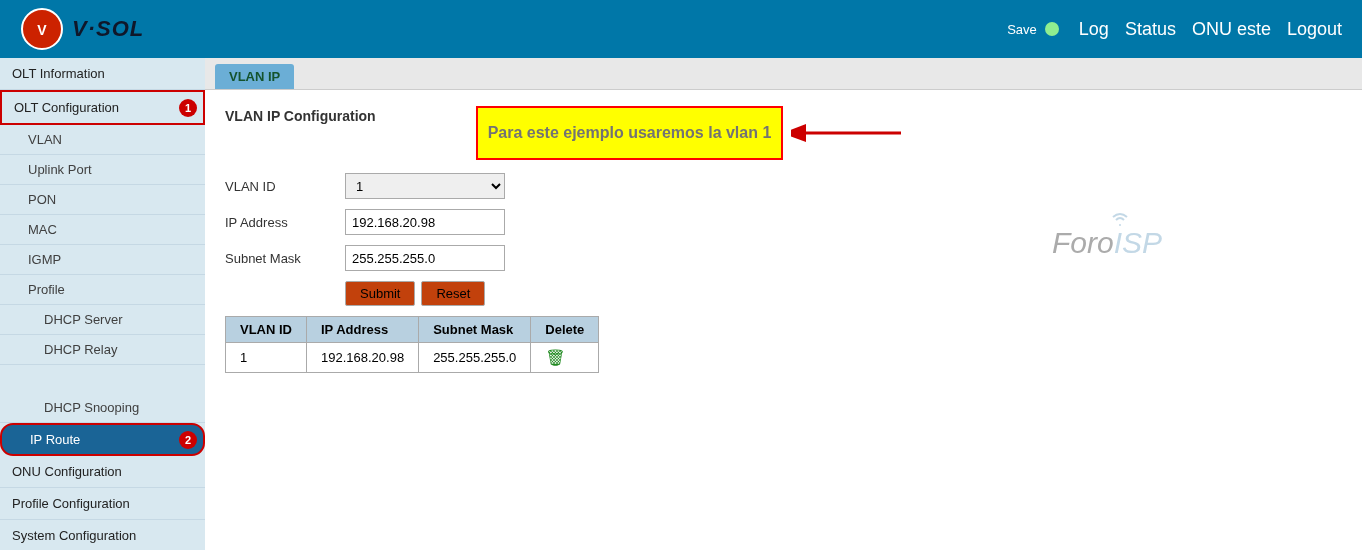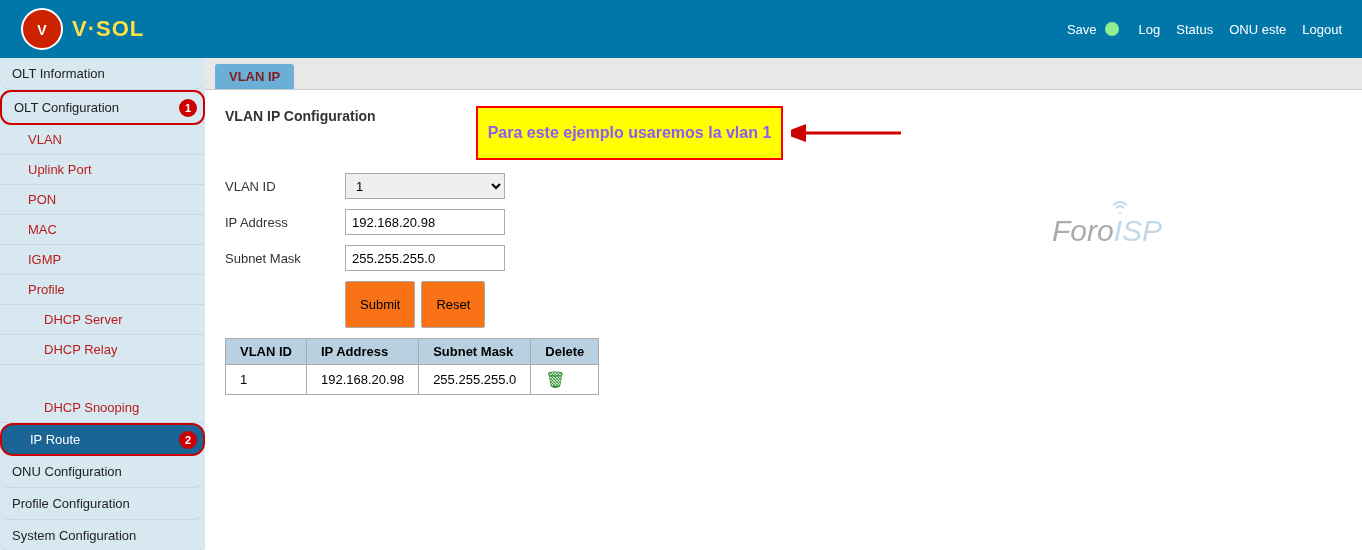--- a/index.html
+++ b/index.html
@@ -17,24 +17,25 @@
     .logo-area {
       display: flex;
       align-items: center;
       gap: 8px;
     }
     .logo-icon {
       width: 44px;
       height: 44px;
     }
     .logo-text {
-      color: #fde047;
+      color: #0f172a;
       font-size: 22px;
       font-weight: bold;
       letter-spacing: 1px;
+      font-style: italic;
     }
     .header-right {
       display: flex;
       align-items: center;
       gap: 20px;
     }
     .header-save {
       display: flex;
       align-items: center;
       gap: 8px;
@@ -45,21 +46,21 @@
       width: 14px;
       height: 14px;
       background: #90ee90;
       border-radius: 50%;
       display: inline-block;
     }
     .header-links {
       display: flex;
       gap: 16px;
       color: white;
-      font-size: 13px;
+      font-size: 18px;
       align-items: flex-end;
     }
     .header-link {
       color: white;
       text-decoration: none;
       cursor: pointer;
     }
 
     
     .main-layout {
@@ -74,31 +75,30 @@
       flex-shrink: 0;
       overflow-y: auto;
     }
     .sidebar-item {
       padding: 8px 12px;
       cursor: pointer;
       font-size: 13px;
       color: #222;
       border-bottom: 1px solid #c5d8e4;
       position: relative;
-      border-radius: 11px;
     }
     .sidebar-item.highlighted {
       border: 2px solid #cc0000;
       background: #d8e8f0;
     }
     .sidebar-sub {
       padding: 7px 12px 7px 28px;
       cursor: pointer;
       font-size: 13px;
-      color: #b91c1c;
+      color: #404040;
       border-bottom: 1px solid #c5d8e4;
     }
     .sidebar-sub.active {
       background: #1a6496;
       color: white;
       border-radius: 13px;
     }
     .badge {
       display: inline-block;
       background: #cc0000;
@@ -126,21 +126,21 @@
     
     .tab-bar {
       background: #e8e8e8;
       padding: 6px 10px 0 10px;
       border-bottom: 1px solid #ccc;
     }
     .tab {
       display: inline-block;
       padding: 5px 14px;
       background: #6baed6;
-      color: #7f1d1d;
+      color: #14532d;
       font-size: 13px;
       font-weight: bold;
       border-radius: 3px 3px 0 0;
       cursor: pointer;
     }
 
     
     .content-body {
       padding: 16px 20px;
     }
@@ -167,26 +167,26 @@
       padding: 3px 6px;
       border: 1px solid #aaa;
       font-size: 13px;
       height: 26px;
     }
     select.form-control {
       appearance: auto;
     }
 
     .btn {
-      padding: 15px 14px;
+      padding: 4px 14px;
       font-size: 13px;
       cursor: pointer;
       border: 1px solid #aaa;
       border-radius: 2px;
-      background: #f97316;
+      background: #c2410c;
       margin-right: 6px;
     }
 
     .table-section-title {
       font-size: 14px;
       font-weight: bold;
       color: #333;
       margin: 16px 0 8px 0;
     }
     table.vlan-table {
@@ -297,21 +297,21 @@
 
   <div class="content">
     <div class="tab-bar">
       <span class="tab">VLAN IP</span>
     </div>
     <div class="content-body content-wrapper">
 
       <div style="display:flex; align-items:flex-start; margin-bottom:13px;">
         <span class="section-title" style="margin-bottom:0;margin-top:2px;">VLAN IP Configuration</span>
         <div style="margin-left:100px; display:flex; align-items:center;">
-          <span style="display:inline-block; background:#ffff00; color:#8b5cf6; font-size:16px; font-weight:bold; padding:16px 10px; border:2px solid #ff0000;">Para este ejemplo usaremos la vlan 1</span>
+          <span style="display:inline-block; background:#ffff00; color:#737373; font-size:16px; font-weight:bold; padding:16px 10px; border:2px solid #ff0000;">Para este ejemplo usaremos la vlan 1</span>
 
           <svg width="120" height="30" style="margin-left:8px; transform:scaleX(-1);">
             <defs>
               <marker id="arrowhead" markerWidth="8" markerHeight="6" refX="0" refY="3" orient="auto">
                 <polygon points="0 0, 8 3, 0 6" fill="#cc0000"></polygon>
               </marker>
             </defs>
             <line x1="10" y1="15" x2="105" y2="15" stroke="#cc0000" stroke-width="3" marker-end="url(#arrowhead)"></line>
           </svg>
         </div>
@@ -351,21 +351,21 @@
             <td>1</td>
             <td>192.168.20.98</td>
             <td>255.255.255.0</td>
             <td>
               <button class="delete-btn">🗑</button>
             </td>
           </tr>
         </tbody>
       </table>
 
-      <div style="position:absolute; right:200px; top:124px; font-size:30px; font-style:italic; opacity:0.7; display:flex; align-items:center; gap:0;">
+      <div style="position:absolute; right:200px; top:136px; font-size:30px; font-style:italic; opacity:0.7; display:flex; align-items:center; gap:0;">
         <span style="color:#888;">Foro</span>
         <span style="color:#aac8dc;">ISP</span>
 
         <svg width="24" height="18" viewBox="0 0 24 18" style="position:absolute;top:-16px;right:30px;">
           <path d="M12 14 a1 1 0 0 1 0 2 a1 1 0 0 1 0-2" fill="#aac8dc"></path>
           <path d="M8 10 Q12 6 16 10" fill="none" stroke="#aac8dc" stroke-width="2"></path>
           <path d="M5 7 Q12 1 19 7" fill="none" stroke="#aac8dc" stroke-width="2"></path>
         </svg>
       </div>
 

